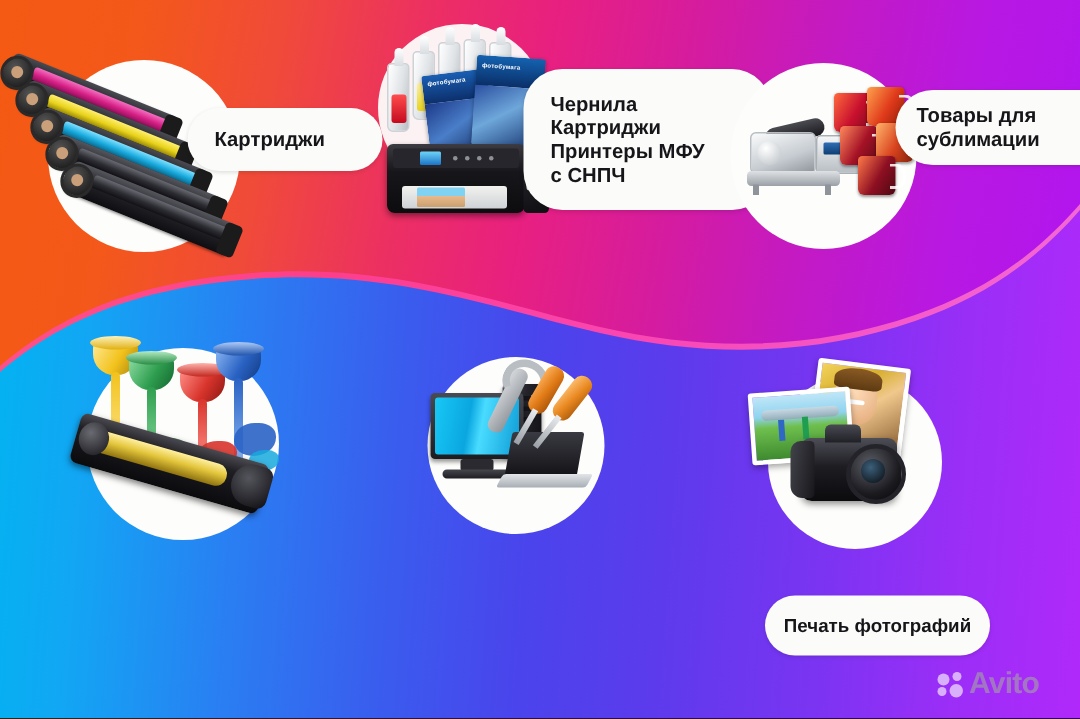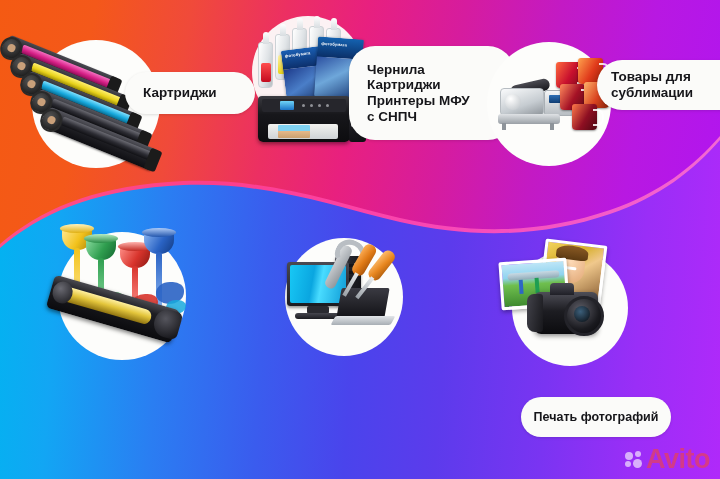--- a/index.html
+++ b/index.html
@@ -43,21 +43,21 @@
     white-space:pre-line;
   }
   .pill.center{justify-content:center;text-align:center;}
   .pill.left{justify-content:flex-start;text-align:left;}
 
   #pill-cartridges{left:125px;top:72px;width:112px;height:42px;font-size:13.5px;padding-left:18px;}
   #pill-ink{left:349px;top:46px;width:147px;height:94px;font-size:13.5px;padding-left:18px;border-radius:26px;}
   #pill-sublimation{left:597px;top:60px;width:140px;height:50px;font-size:13.5px;padding-left:14px;border-radius:26px;}
   #pill-refill{left:78px;top:396px;width:132px;height:46px;font-size:12.5px;border-radius:24px;}
   #pill-repair{left:265px;top:356px;width:178px;height:82px;font-size:12px;border-radius:22px;}
-  #pill-photo{left:521px;top:397px;width:150px;height:40px;font-size:12.5px;border-radius:22px;}
+  #pill-photo{left:510px;top:397px;width:150px;height:40px;font-size:12.5px;border-radius:22px;}
 
   
   .art{position:absolute;}
 
   
   #circle-cartridges{left:32px;top:40px;width:128px;height:128px;}
   .tcart{position:absolute;width:118px;height:22px;border-radius:4px;transform:rotate(22deg);
          box-shadow:0 1px 2px rgba(0,0,0,.45);}
   .tcart .body{position:absolute;inset:0;border-radius:4px;}
   .tcart .bar{position:absolute;left:16px;right:6px;top:4px;height:9px;border-radius:2px;}
@@ -176,21 +176,21 @@
        background:radial-gradient(circle at 40% 35%,#3c5f7a,#070a0e);}
 
   
   #avito{position:absolute;left:625px;top:446px;display:flex;align-items:center;gap:4px;opacity:.62;}
   #avito .dots{position:relative;width:17px;height:17px;}
   #avito .dots i{position:absolute;border-radius:50%;background:#fff;display:block;}
   #avito .dots i:nth-child(1){left:0;top:1px;width:8px;height:8px;}
   #avito .dots i:nth-child(2){left:10px;top:0;width:6px;height:6px;}
   #avito .dots i:nth-child(3){left:0;top:10px;width:6px;height:6px;}
   #avito .dots i:nth-child(4){left:8px;top:8px;width:9px;height:9px;}
-  #avito .word{color:#ef4444;font-size:27px;font-weight:bold;letter-spacing:-.5px;line-height:1;}
+  #avito .word{color:#a3a3a3;font-size:20px;font-weight:bold;letter-spacing:-.5px;line-height:1;}
 </style>
 </head>
 <body>
 
 <div id="root">
 
   <div class="bg-top"></div>
   <div class="bg-edge"></div>
   <div class="bg-bottom"></div>
 

